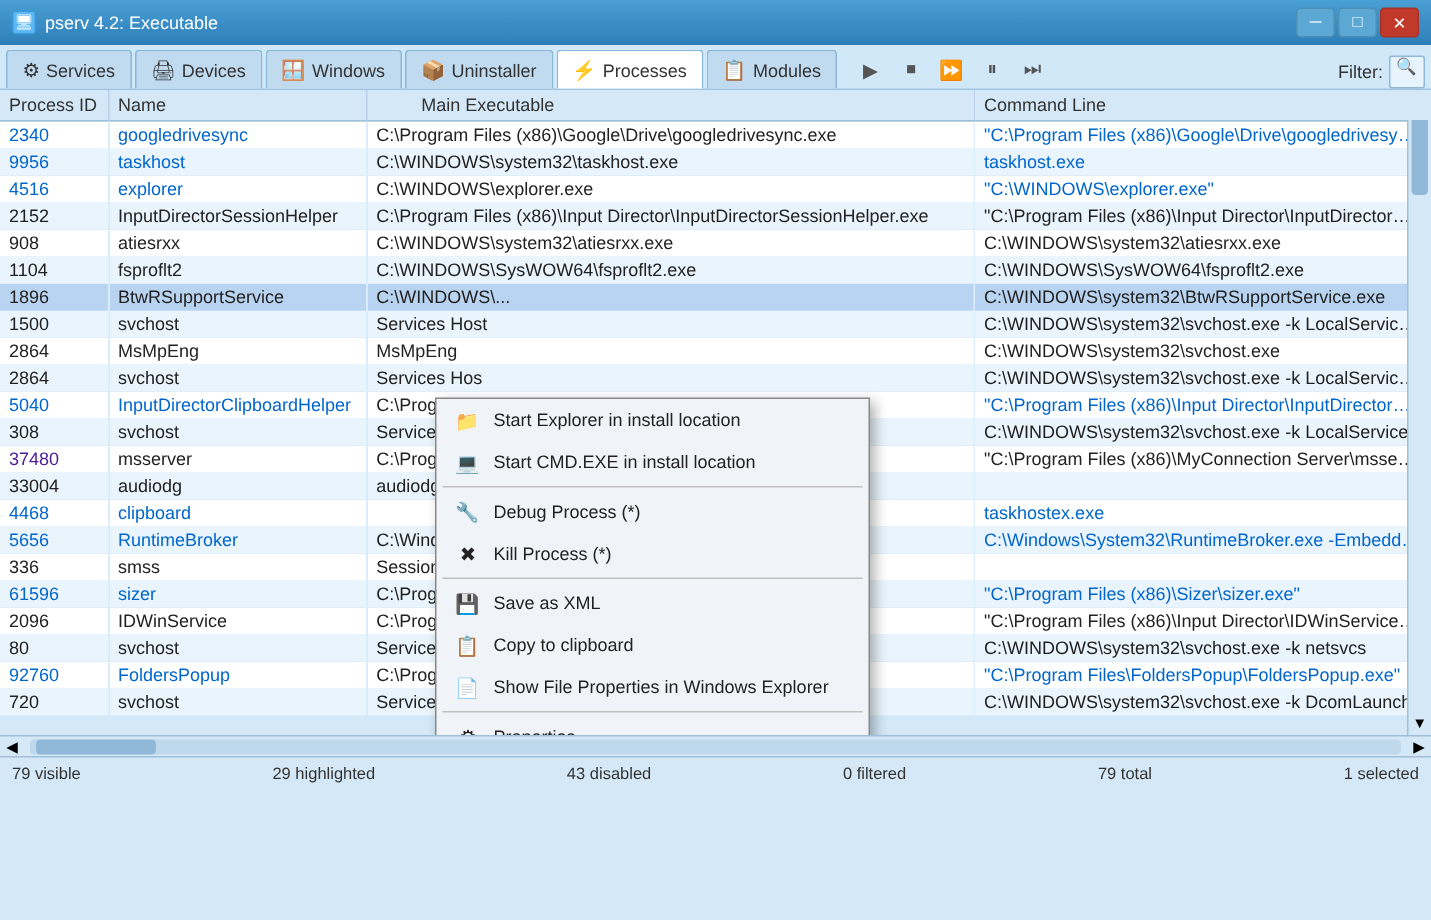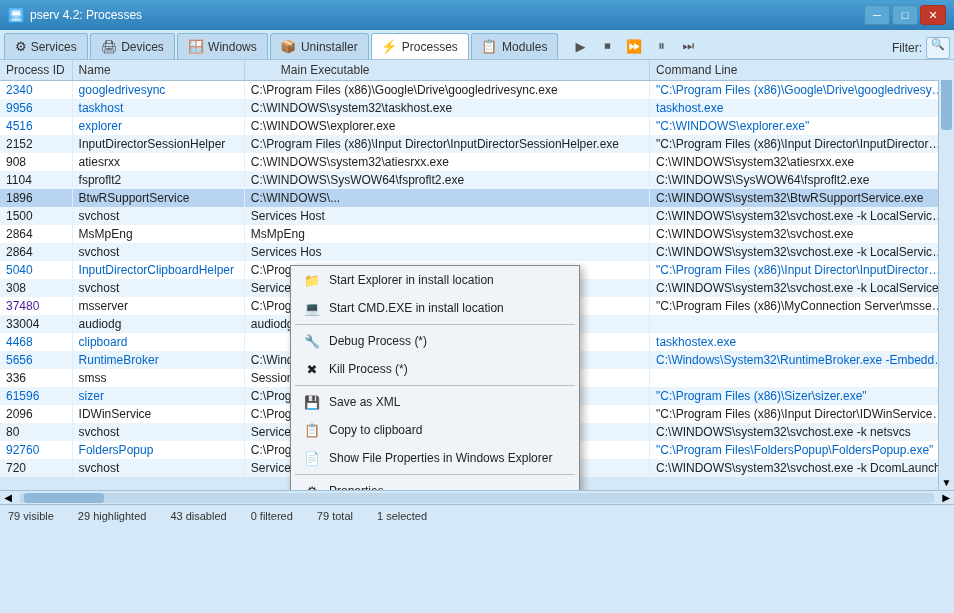--- a/index.html
+++ b/index.html
@@ -92,24 +92,25 @@
     .col-main { width: 400px; padding-left: 36px; }
     .col-cmd { width: 300px; }
 
     
     .statusbar {
       background: #d4e8f7;
       height: 22px;
       display: flex;
       align-items: center;
       padding: 0 8px;
-      gap: 24px;
+      gap: 8px;
       border-top: 1px solid #a0c0d8;
       font-size: 11px;
       color: #333;
+      justify-content: space-between;
     }
     
     .hscrollbar {
       height: 14px;
       background: #d4e8f7;
       border-top: 1px solid #a0c0d8;
       display: flex; align-items: center;
     }
     .hscrollbar-track {
       flex: 1; height: 10px; background: #c0d8ec; margin: 0 4px; border-radius: 3px; position: relative;
@@ -158,21 +159,21 @@
       position: absolute; top: 10px; left: 2px; right: 2px; height: 60px;
       background: #90b8d8; border-radius: 3px;
     }
   </style>
 </head>
 <body>
 
 <div class="titlebar">
   <div class="titlebar-left">
     <div class="titlebar-icon">🖥</div>
-    <span class="titlebar-title">pserv 4.2: Processes</span>
+    <span class="titlebar-title">pserv 4.2: Executable</span>
   </div>
   <div class="titlebar-buttons">
     <div class="titlebar-btn">─</div>
     <div class="titlebar-btn">□</div>
     <div class="titlebar-btn close">✕</div>
   </div>
 </div>
 
 <div class="tabbar">
   <div class="tab">

